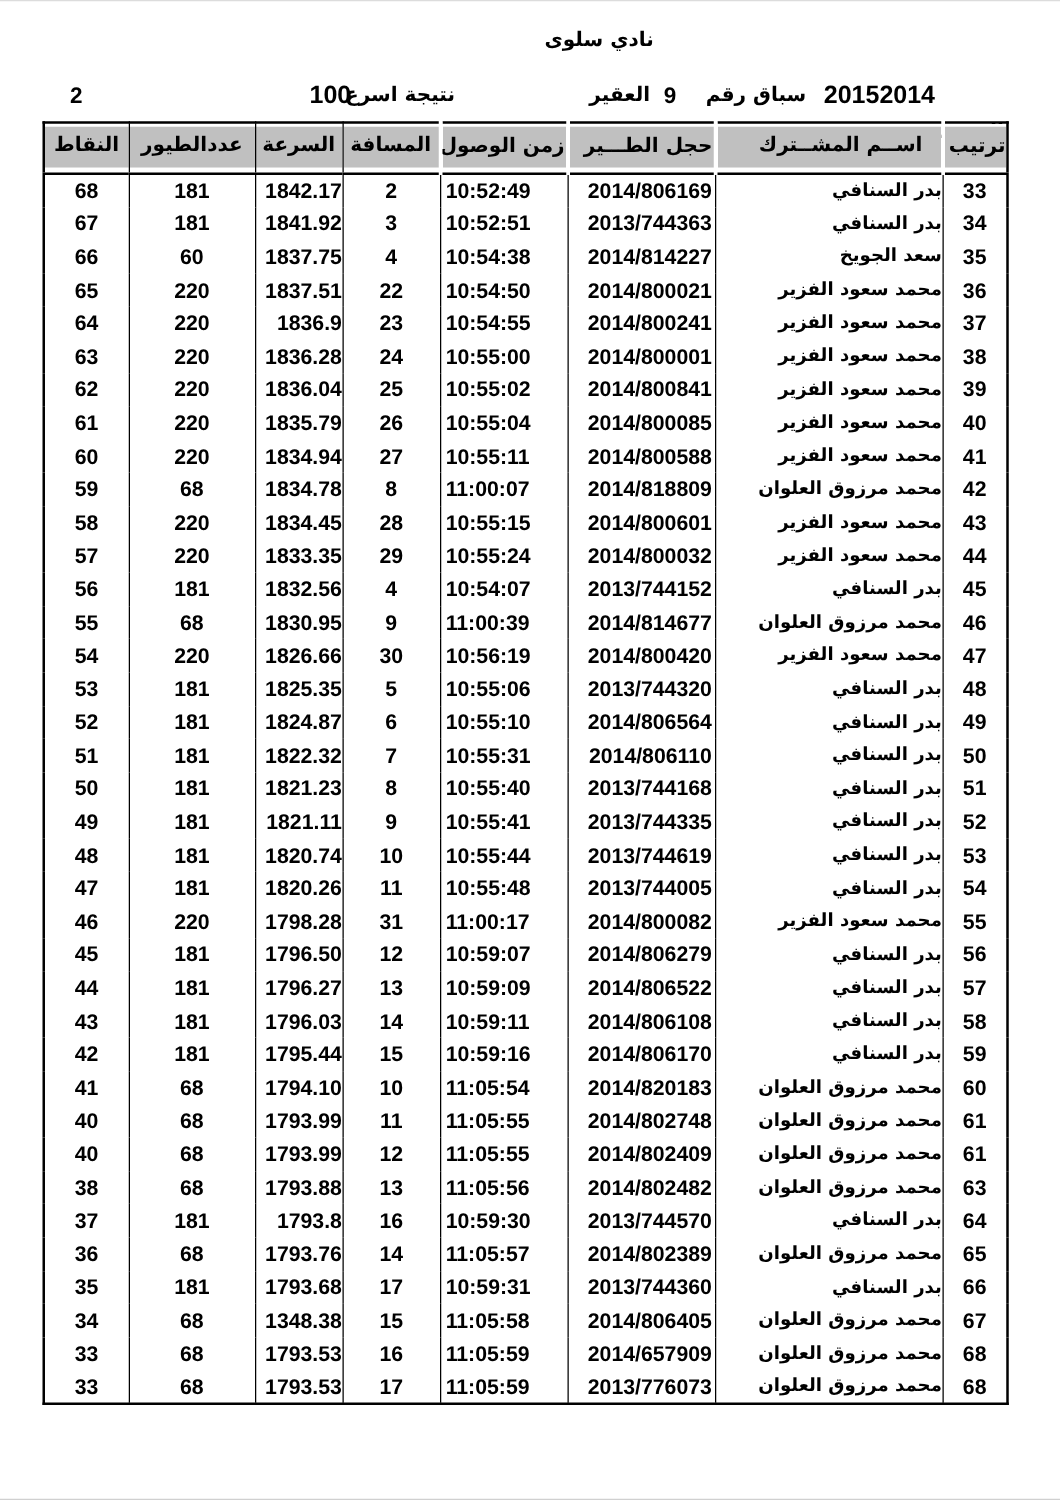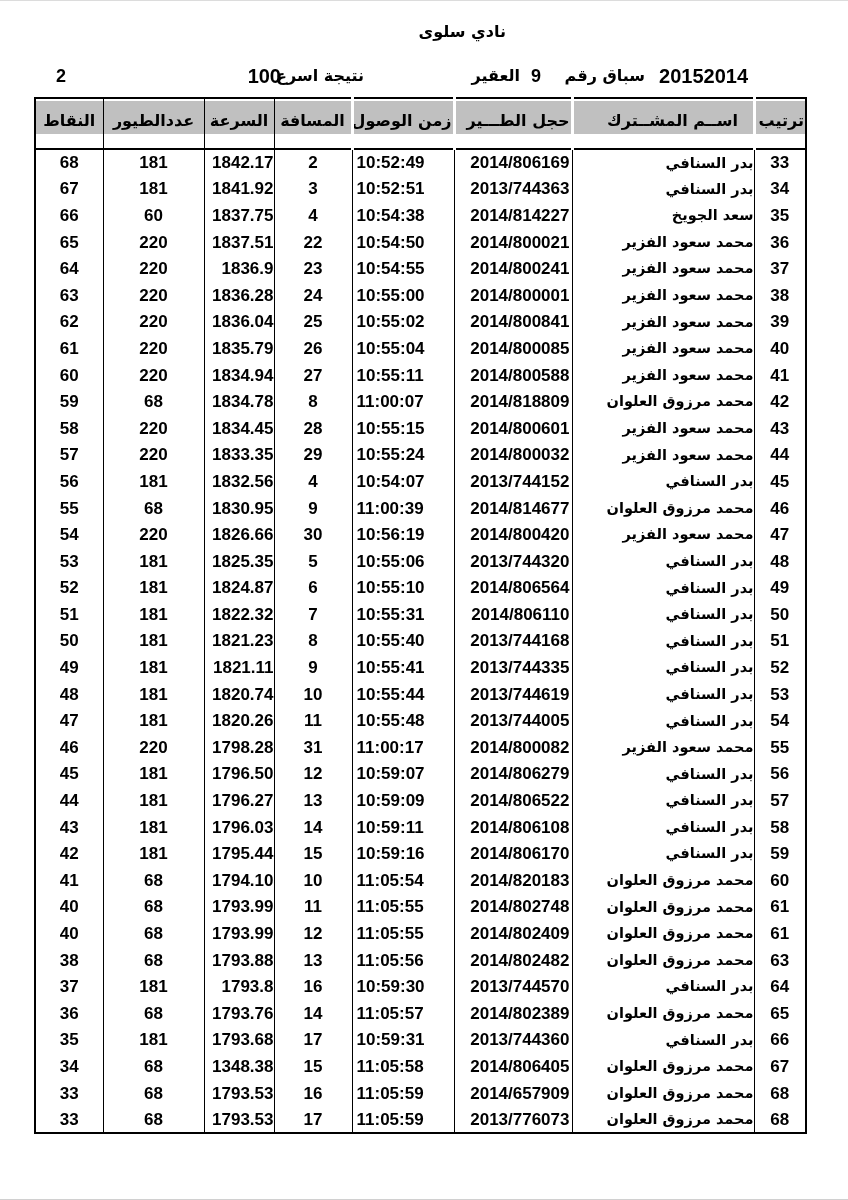--- a/index.html
+++ b/index.html
@@ -11,21 +11,21 @@
     font-family:"DejaVu Sans", sans-serif;
     overflow:hidden;
   }
   .page {
     position:absolute; inset:0;
     border-top:1px solid #dcdcdc;
     border-bottom:1px solid #d0d0d0;
   }
   
   .club-title {
-    position:absolute; top:21px; right:342px;
+    position:absolute; top:21px; right:325px;
     font-size:17px; font-weight:bold; white-space:nowrap;
   }
   .hline { position:absolute; top:60px; right:0; left:0; height:30px; }
   .hline span { position:absolute; top:0; line-height:30px; white-space:nowrap; font-weight:bold; }
   .ar  { font-family:"DejaVu Sans", sans-serif; font-size:16px; }
   .num { font-family:"Liberation Sans", sans-serif; }
   .hline .num { font-size:20px; }
   .hline .num.small { font-size:18px; }
   .t-season  { right:45px;margin-top:29px;  }
   .t-seasonv { right:100px; }
@@ -45,21 +45,21 @@
   }
   col.w-rank   { width:52px;  }
   col.w-name   { width:182px; }
   col.w-ring   { width:118px; }
   col.w-time   { width:102px; }
   col.w-dist   { width:78px;  }
   col.w-speed  { width:70px;  }
   col.w-birds  { width:101px; }
   col.w-points { width:68px;  }
   thead th {
-    height:51px;
+    height:41px;
     background:linear-gradient(to bottom,#fff 0 2px,#c0c0c0 2px,#c0c0c0 35px,#fff 35px);
     border-bottom:2px solid #000;
     font-weight:bold; font-size:16px;
     text-align:center; vertical-align:middle;
     padding:0 1px 7px 1px;
     overflow:hidden; white-space:nowrap;
   }
   
   th.c-rank, th.c-name, th.c-ring, th.c-time { border-inline-end:3px solid #fff;padding-left:20px; }
   th.c-dist, th.c-speed, th.c-birds          { border-inline-end:1px solid #000; }

